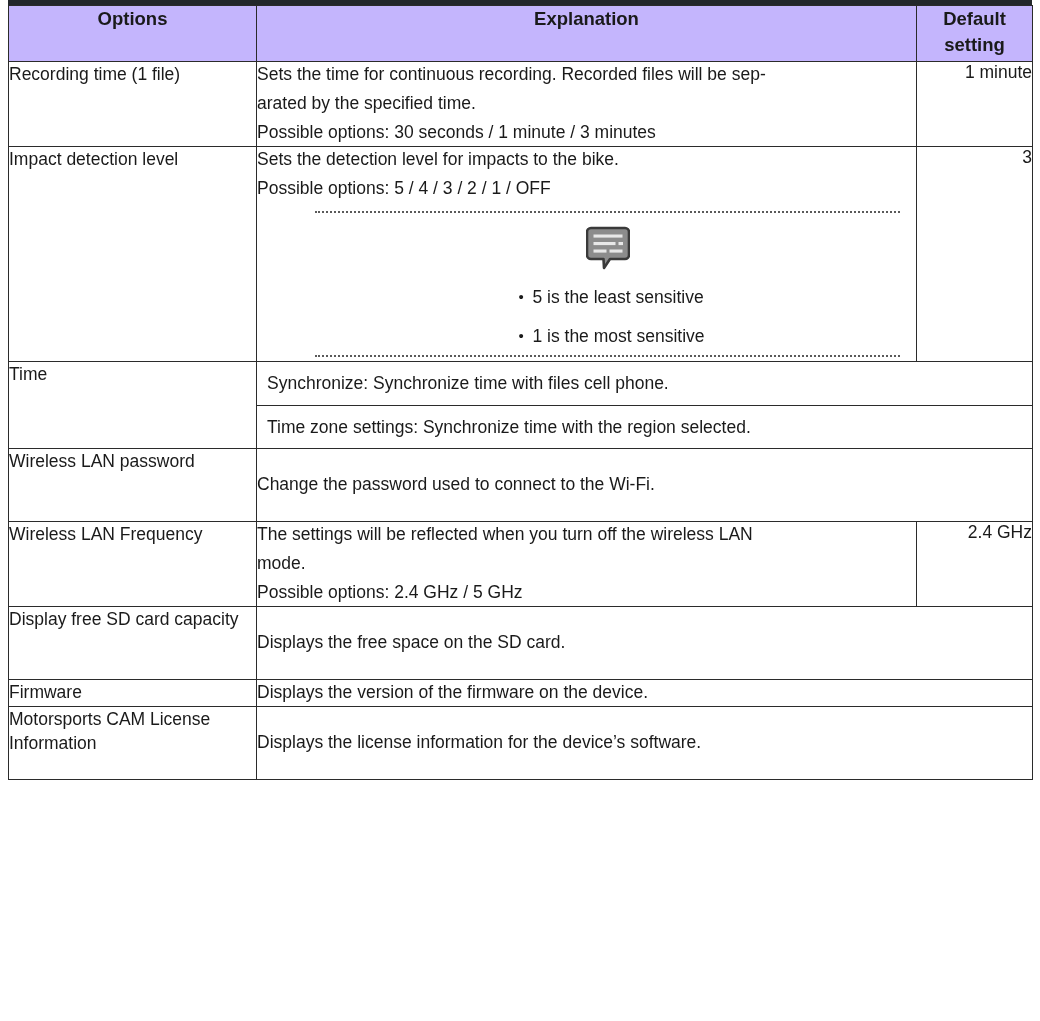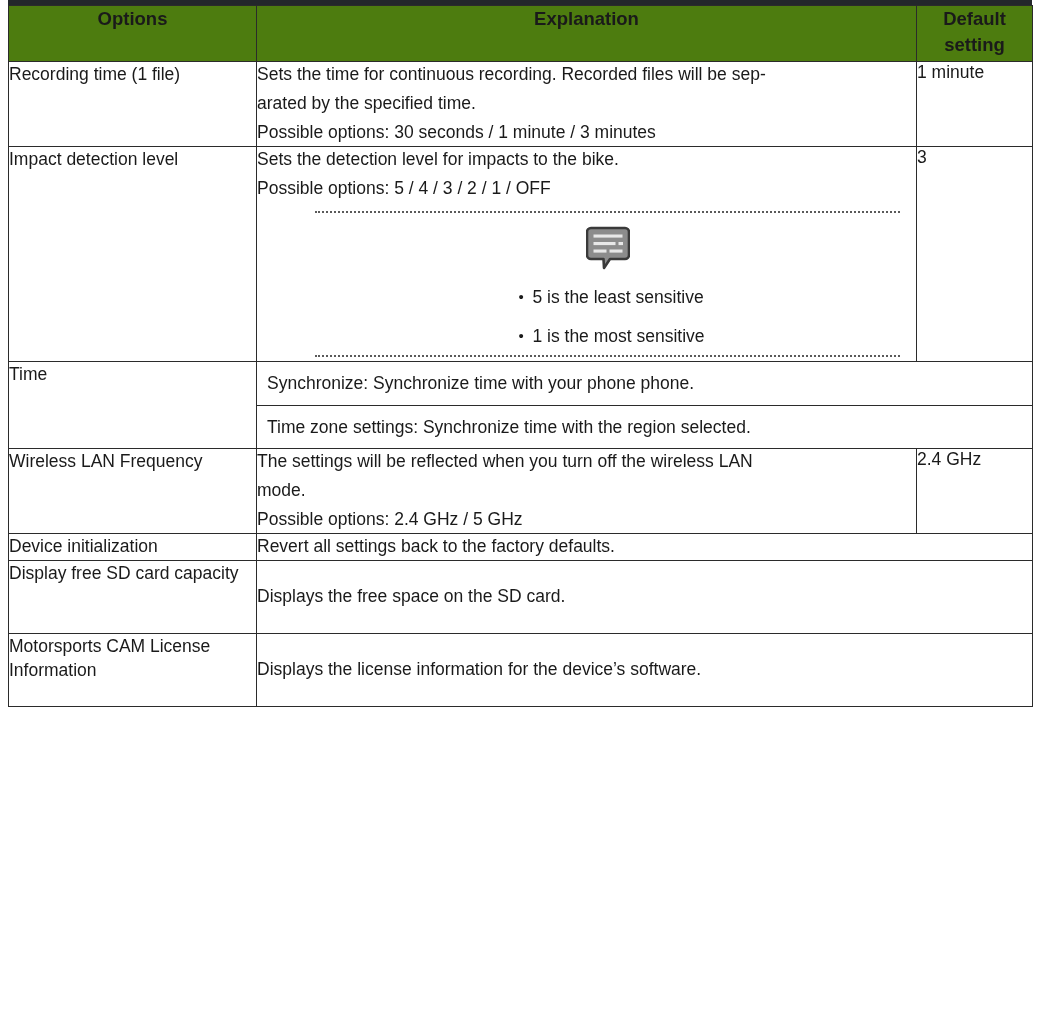--- a/index.html
+++ b/index.html
@@ -46,21 +46,21 @@
   .settings-table col.c-default  { width: 116px; }
 
   .settings-table th,
   .settings-table td {
     border: 1.6px solid #2b2b2b;
     padding: 0;
     vertical-align: top;
   }
 
   thead th {
-    background: #4d7c0f;
+    background: #c4b5fd;
     font-weight: bold;
     text-align: center;
     vertical-align: middle;
     font-size: 18.5px;
     line-height: 1.42;
     padding: 9px 6px;
     height: 56px;
     box-sizing: border-box;
   }
 
@@ -70,21 +70,21 @@
     font-size: 17.5px;
   }
 
   .cell-exp {
     padding: 9px 10px 9px 10px;
     line-height: 1.48;
     font-size: 17.5px;
   }
 
   .cell-def {
-    text-align: left;
+    text-align: right;
     vertical-align: middle;
     font-size: 17.5px;
     padding: 8px 4px;
     margin-left: 48px;
   }
 
   .exp-line { display: block; }
   .exp-line + .exp-line { margin-top: 3px; }
 
   
@@ -211,56 +211,62 @@
 
 
 
 
       <tr>
         <td class="cell-opt">Time</td>
         <td class="nopad" colspan="2">
           <table class="subrow-wrap">
             <tbody>
                 <tr>
-              <td>Synchronize: Synchronize time with your phone phone.</td>
+              <td>Synchronize: Synchronize time with files cell phone.</td>
             </tr>
             <tr>
               <td>Time zone settings: Synchronize time with the region selected.</td>
             </tr>
           </tbody>
             </table>
         </td>
       </tr>
 
+      <tr>
+        <td class="cell-opt" style="height:72px;">Wireless LAN password</td>
+        <td class="cell-exp" colspan="2" style="vertical-align:middle;">
+          <span class="exp-line">Change the password used to connect to the Wi-Fi.</span>
+        </td>
+      </tr>
 
       <tr>
         <td class="cell-opt">Wireless LAN Frequency</td>
         <td class="cell-exp">
           <span class="exp-line">The settings will be reflected when you turn off the wireless LAN</span>
           <span class="exp-line">mode.</span>
           <span class="exp-line">Possible options: 2.4 GHz / 5 GHz</span>
         </td>
         <td class="cell-def">2.4 GHz</td>
       </tr>
 
-      <tr>
-        <td class="cell-opt">Device initialization</td>
-        <td class="cell-exp" colspan="2">
-          <span class="exp-line">Revert all settings back to the factory defaults.</span>
-        </td>
-      </tr>
 
 
       <tr>
         <td class="cell-opt" style="height:72px;margin-left:13px;">Display free SD card capacity</td>
         <td class="cell-exp" colspan="2" style="vertical-align:middle;">
           <span class="exp-line">Displays the free space on the SD card.</span>
         </td>
       </tr>
 
+      <tr>
+        <td class="cell-opt">Firmware</td>
+        <td class="cell-exp" colspan="2">
+          <span class="exp-line">Displays the version of the firmware on the device.</span>
+        </td>
+      </tr>
 
       <tr>
         <td class="cell-opt" style="height:72px;margin-top:32px;">Motorsports CAM License Information</td>
         <td class="cell-exp" colspan="2" style="vertical-align:middle;">
           <span class="exp-line">Displays the license information for the device’s software.</span>
         </td>
       </tr>
 
     </tbody>
   </table>

